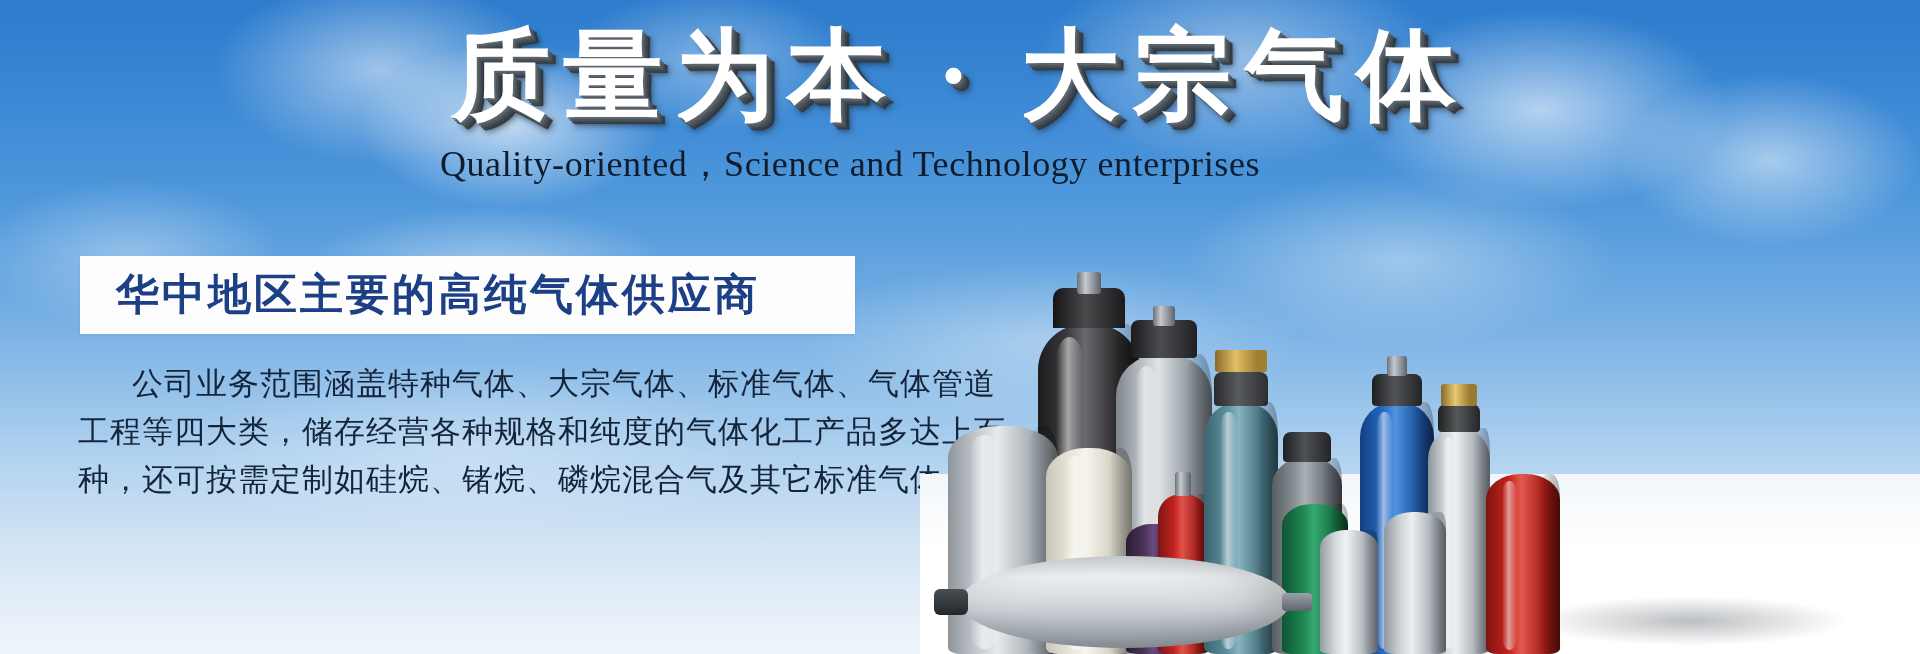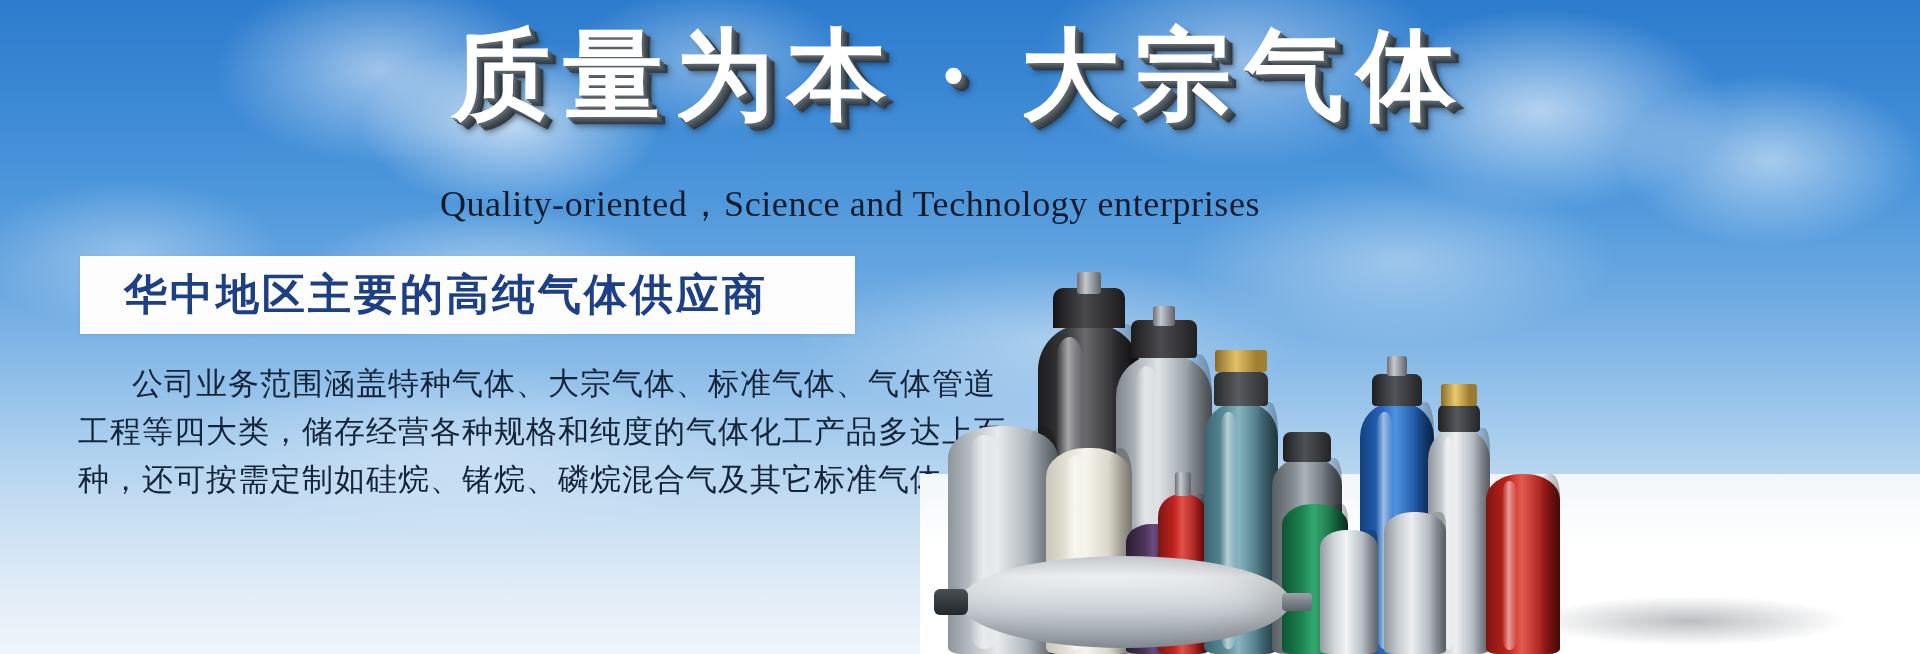--- a/index.html
+++ b/index.html
@@ -57,32 +57,30 @@
   }
   #subtitle {
     position:absolute; left:0; top:140px; width:1700px;
     text-align:center;
     font-family:"Liberation Serif", serif;
     font-size:36px;
     font-weight:400;
     letter-spacing:.6px;
     color:#101c2c;
     white-space:nowrap;
-    margin-top:40px;
   }
 
   
   #highlight-box {
     position:absolute;
     left:80px; top:256px;
     width:775px; height:78px;
     background:#fdfdfd;
     display:flex; align-items:center;
     box-shadow:0 1px 3px rgba(0,0,0,.08);
-    padding-left:8px;
   }
   #highlight-text {
     padding-left:36px;
     font-family:"Liberation Sans", sans-serif;
     font-weight:bold;
     font-size:43px;
     letter-spacing:3px;
     color:#1c3f86;
     white-space:nowrap;
   }

